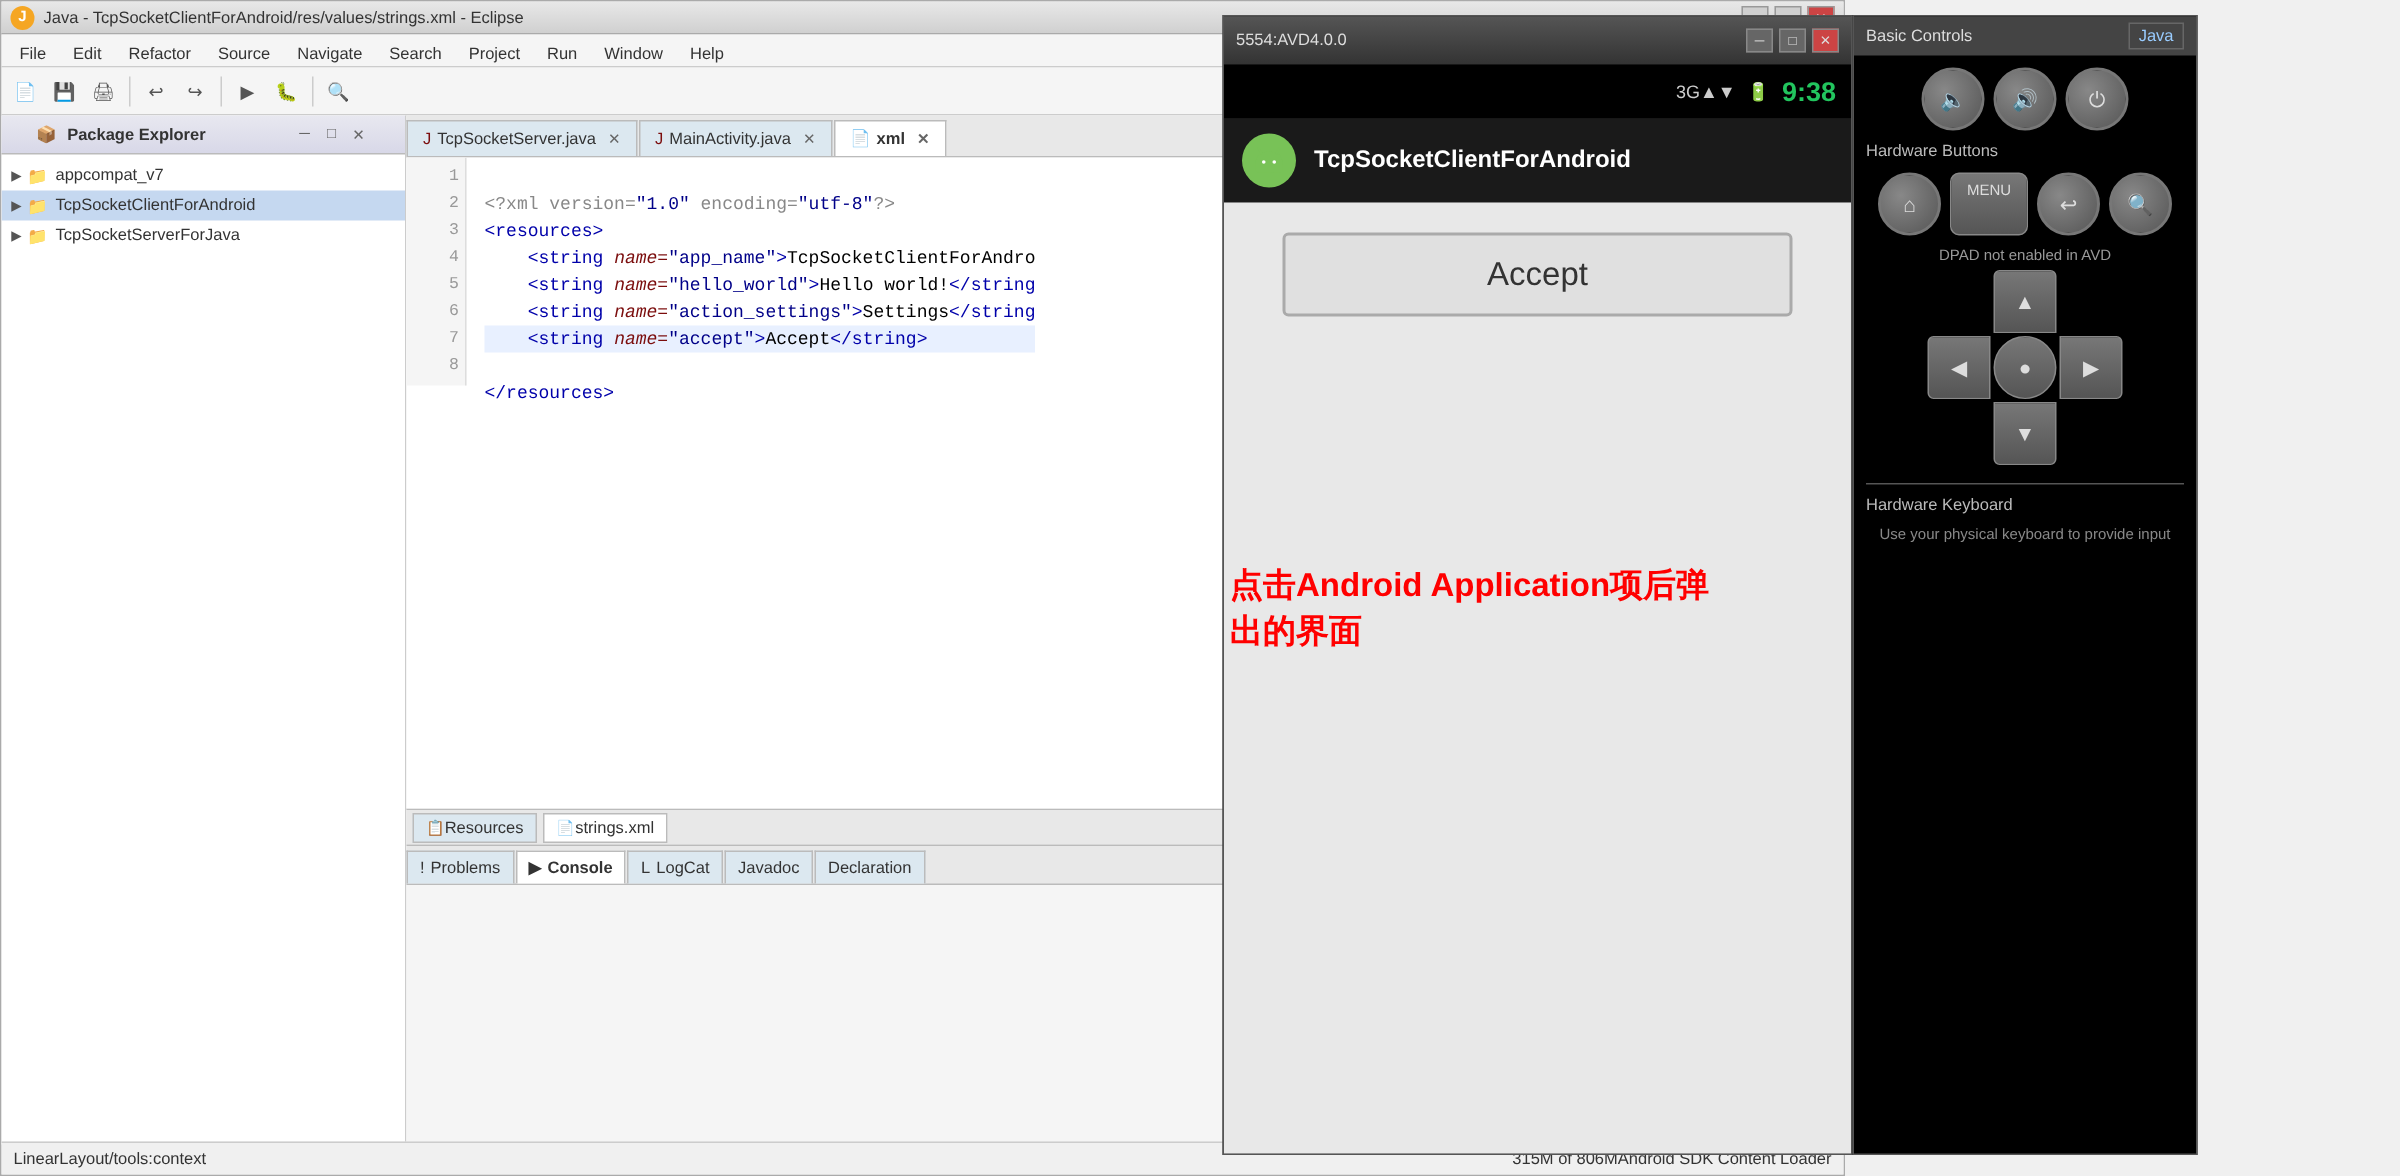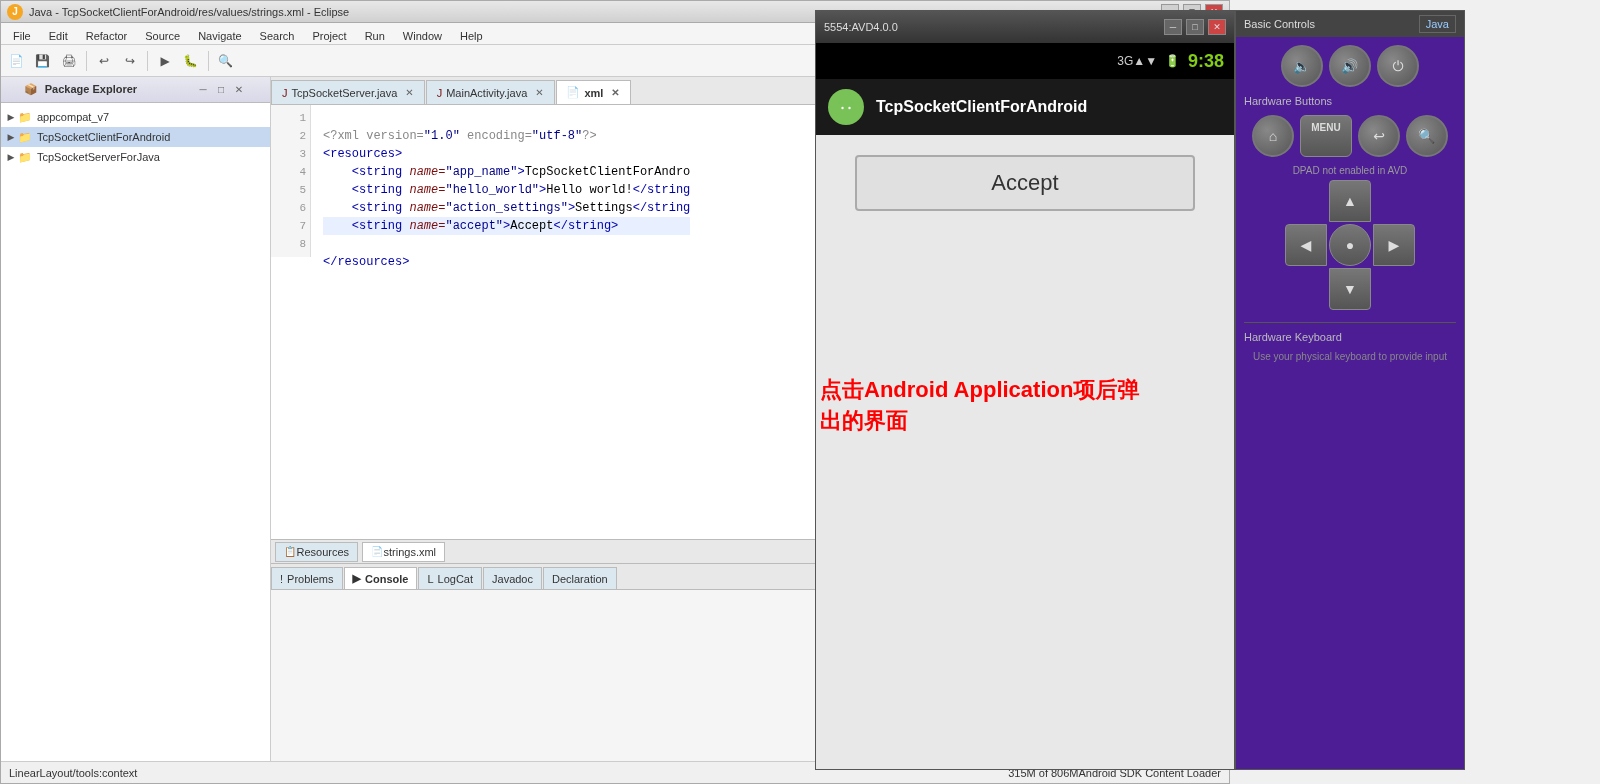--- a/index.html
+++ b/index.html
@@ -80,37 +80,37 @@
     .avd-window { width: 420px; height: 760px; background: #2a2a2a; border: 1px solid #555; position: absolute; left: 815px; top: 10px; display: flex; flex-direction: column; }
     .avd-title-bar { height: 32px; background: linear-gradient(to bottom, #555, #333); display: flex; align-items: center; padding: 0 8px; }
     .avd-title { color: #ddd; font-size: 11px; flex: 1; }
     .avd-btns { display: flex; gap: 4px; }
     .avd-btn { width: 18px; height: 16px; background: #666; border: 1px solid #888; display: flex; align-items: center; justify-content: center; font-size: 9px; color: #ddd; cursor: pointer; }
     .avd-btn.close-btn { background: #cc4444; }
 
     .avd-phone { flex: 1; display: flex; flex-direction: column; }
     .phone-status-bar { height: 36px; background: #000; display: flex; align-items: center; justify-content: flex-end; padding: 0 10px; gap: 8px; }
     .phone-status-icon { color: #ccc; font-size: 12px; }
-    .phone-time { color: #84cc16; font-size: 18px; font-weight: bold; }
+    .phone-time { color: #22c55e; font-size: 18px; font-weight: bold; }
     .phone-app-bar { height: 56px; background: #1a1a1a; display: flex; align-items: center; padding: 0 12px; }
     .android-icon { width: 36px; height: 36px; background: #78c257; border-radius: 50%; display: flex; align-items: center; justify-content: center; margin-right: 12px; }
     .app-title { color: white; font-size: 16px; font-weight: bold; }
     .phone-content { flex: 1; background: #e8e8e8; display: flex; flex-direction: column; align-items: center; justify-content: flex-start; padding: 20px; }
     .accept-btn { width: 90%; height: 56px; background: #e0e0e0; border: 2px solid #aaa; display: flex; align-items: center; justify-content: center; font-size: 22px; color: #333; cursor: pointer; border-radius: 4px; }
 
     
-    .controls-panel { width: 230px; background: #4c1d95; position: absolute; left: 1235px; top: 10px; height: 760px; border: 1px solid #555; }
+    .controls-panel { width: 230px; background: #000000; position: absolute; left: 1235px; top: 10px; height: 760px; border: 1px solid #555; }
     .controls-title { height: 26px; background: #444; display: flex; align-items: center; padding: 0 8px; }
     .controls-title-text { color: #ddd; font-size: 11px; flex: 1; }
     .controls-tab { color: #99ccff; font-size: 11px; padding: 2px 6px; border: 1px solid #666; cursor: pointer; }
     .controls-section { padding: 8px; }
     .controls-section-title { color: #bbb; font-size: 11px; margin-bottom: 8px; }
     .controls-row { display: flex; justify-content: center; gap: 6px; margin-bottom: 8px; }
     .ctrl-btn { width: 42px; height: 42px; background: radial-gradient(circle at 35% 35%, #888, #555); border-radius: 50%; border: 2px solid #777; display: flex; align-items: center; justify-content: center; cursor: pointer; color: #ddd; font-size: 14px; }
-    .ctrl-btn-rect { background: linear-gradient(to bottom, #777, #555); border-radius: 6px; border: 1px solid #888; color: #ddd; font-size: 10px; padding: 6px 10px; cursor: pointer; min-width: 52px; text-align: center; font-weight: bold; }
+    .ctrl-btn-rect { background: linear-gradient(to bottom, #777, #555); border-radius: 6px; border: 1px solid #888; color: #ddd; font-size: 10px; padding: 6px 10px; cursor: pointer; min-width: 52px; text-align: center; }
     .dpad-container { display: grid; grid-template-columns: 42px 42px 42px; grid-template-rows: 42px 42px 42px; gap: 2px; justify-content: center; margin: 4px auto; }
     .dpad-btn { background: linear-gradient(to bottom, #777, #555); border: 1px solid #888; display: flex; align-items: center; justify-content: center; cursor: pointer; color: #ddd; font-size: 14px; }
     .dpad-center { border-radius: 50%; }
     .dpad-up { border-radius: 4px 4px 0 0; }
     .dpad-down { border-radius: 0 0 4px 4px; }
     .dpad-left { border-radius: 4px 0 0 4px; }
     .dpad-right { border-radius: 0 4px 4px 0; }
     .dpad-corner { background: transparent; border: none; }
     .dpad-note { color: #999; font-size: 10px; text-align: center; margin: 4px 0; }
 

